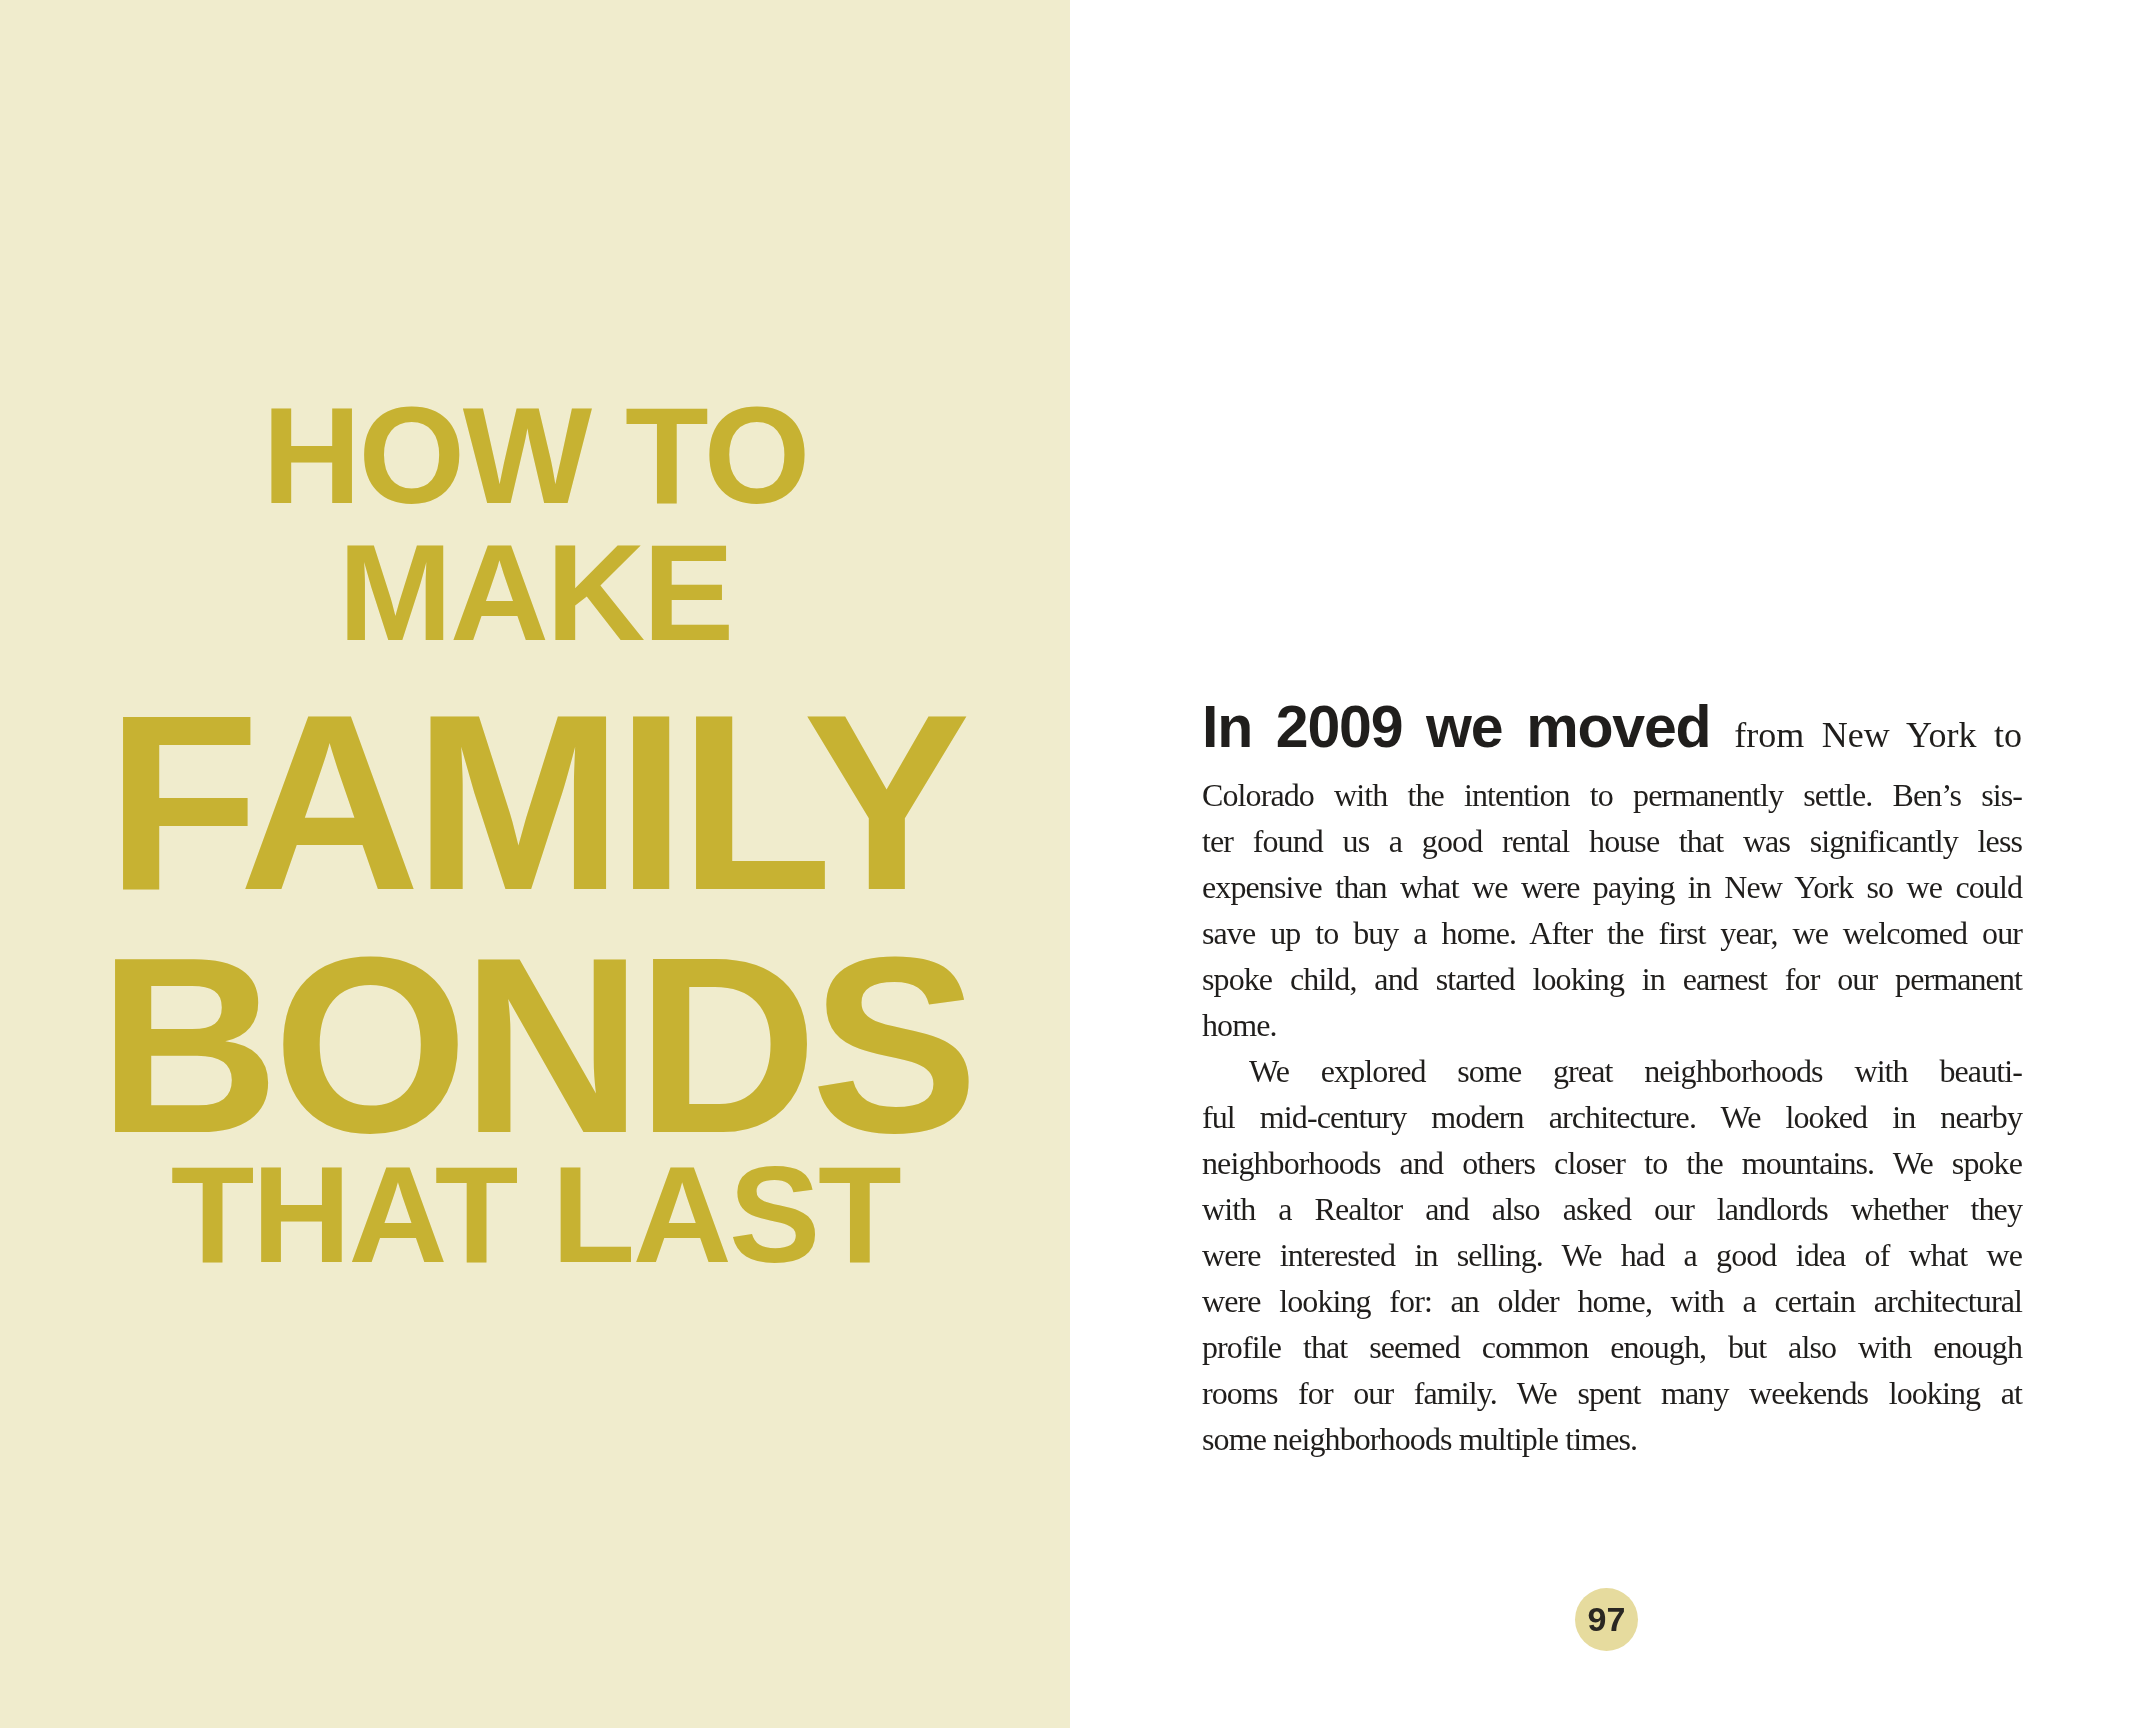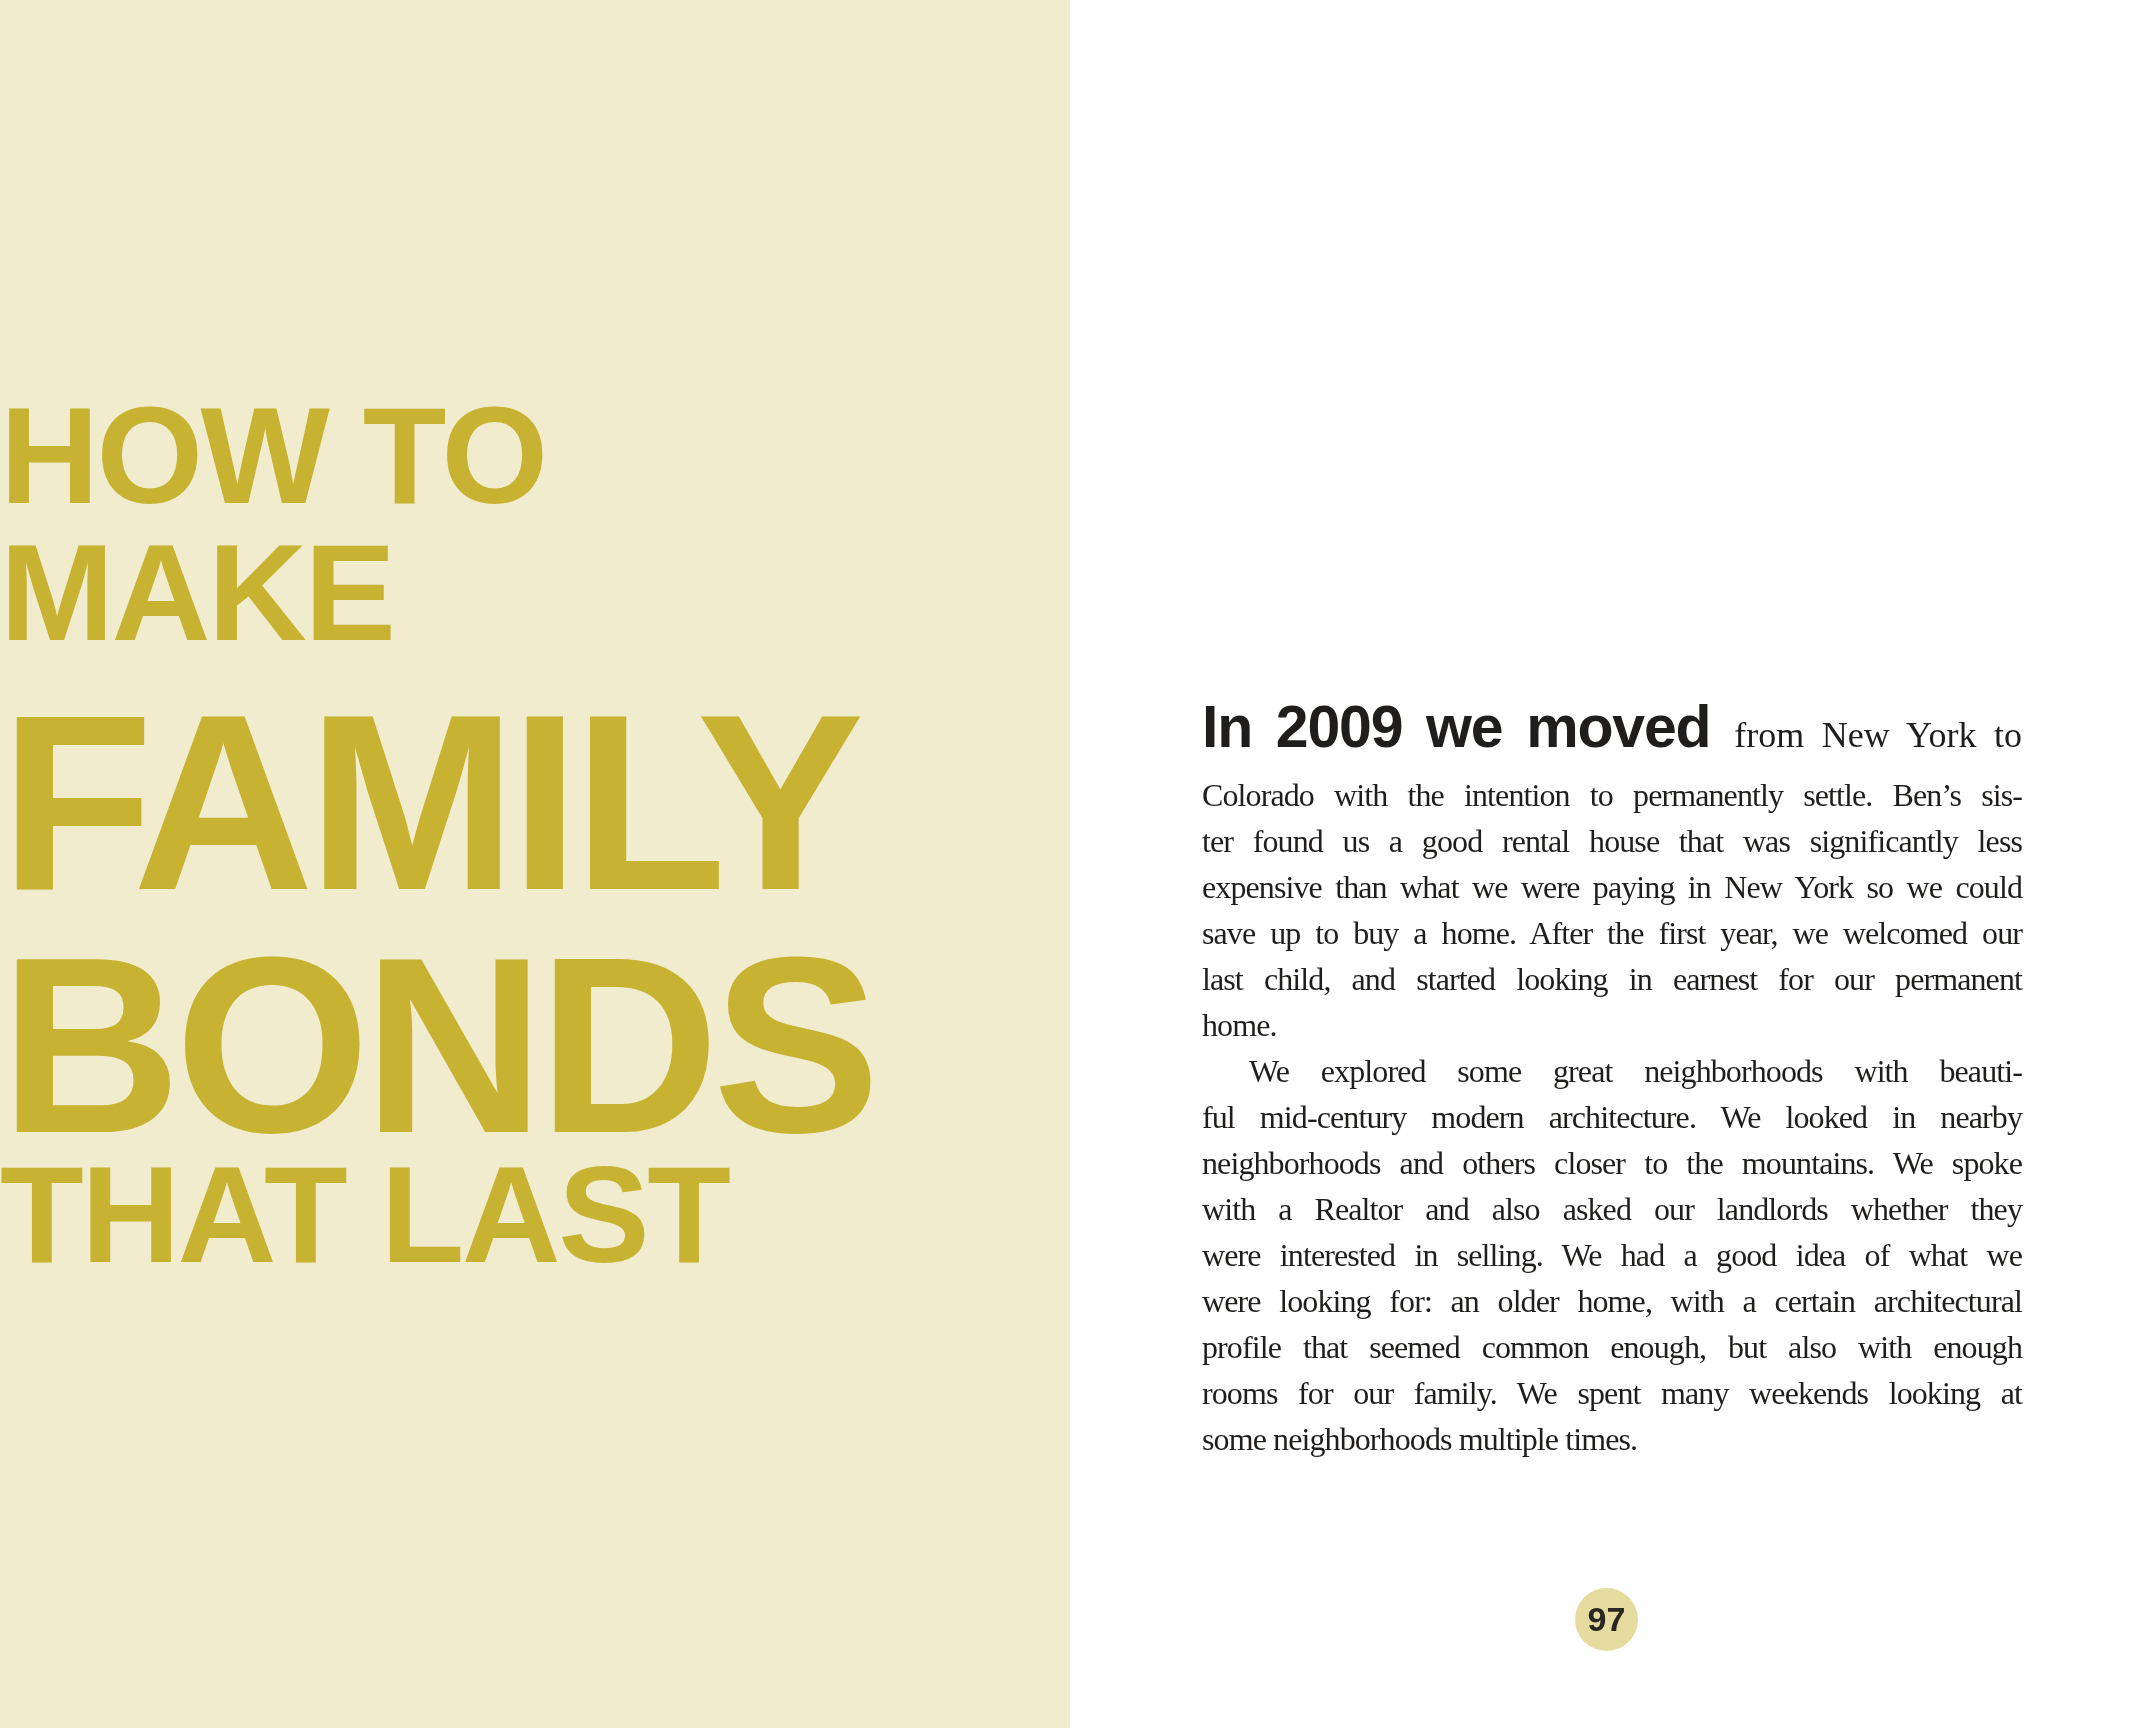--- a/index.html
+++ b/index.html
@@ -7,21 +7,21 @@
     position:relative; width:2140px; height:1728px; overflow:hidden;
     background:#ffffff;
   }
   
   .left-page {
     position:absolute; left:0; top:0; width:1070px; height:1728px;
     background:#f0eccd;
   }
   .title-block {
     position:absolute; top:387px; left:0; width:1070px;
-    text-align:left;
+    text-align:center;
     color:#c7b232;
     font-family:"Liberation Sans", sans-serif;
     font-weight:700;
   }
   .t-sm { font-size:137px; line-height:137px; letter-spacing:-2.5px; }
   .t-lg { font-size:251px; line-height:243px; letter-spacing:-6.6px; }
   .t-m3 { margin-top:20px; }
   .t-m5 { font-size:137px; line-height:132px; letter-spacing:-2.5px; margin-top:-18px; }
   
   .right-page {
@@ -76,21 +76,21 @@
 
   <div class="right-page">
     <div class="text-column">
       <div class="intro-line"><span class="intro-bold">In 2009 we moved</span> <span class="intro-tail">from New York to</span></div>
 
       <div class="para para1">
           <div class="body-line">Colorado with the intention to permanently settle. Ben’s sis-</div>
           <div class="body-line">ter found us a good rental house that was significantly less</div>
           <div class="body-line">expensive than what we were paying in New York so we could</div>
           <div class="body-line">save up to buy a home. After the first year, we welcomed our</div>
-          <div class="body-line">last child, and started looking in earnest for our permanent</div>
+          <div class="body-line">spoke child, and started looking in earnest for our permanent</div>
           <div class="body-line">home.</div>
         </div>
 
       <div class="para para2">
           <div class="body-line">We explored some great neighborhoods with beauti-</div>
           <div class="body-line">ful mid-century modern architecture. We looked in nearby</div>
           <div class="body-line">neighborhoods and others closer to the mountains. We spoke</div>
           <div class="body-line">with a Realtor and also asked our landlords whether they</div>
           <div class="body-line">were interested in selling. We had a good idea of what we</div>
           <div class="body-line">were looking for: an older home, with a certain architectural</div>

